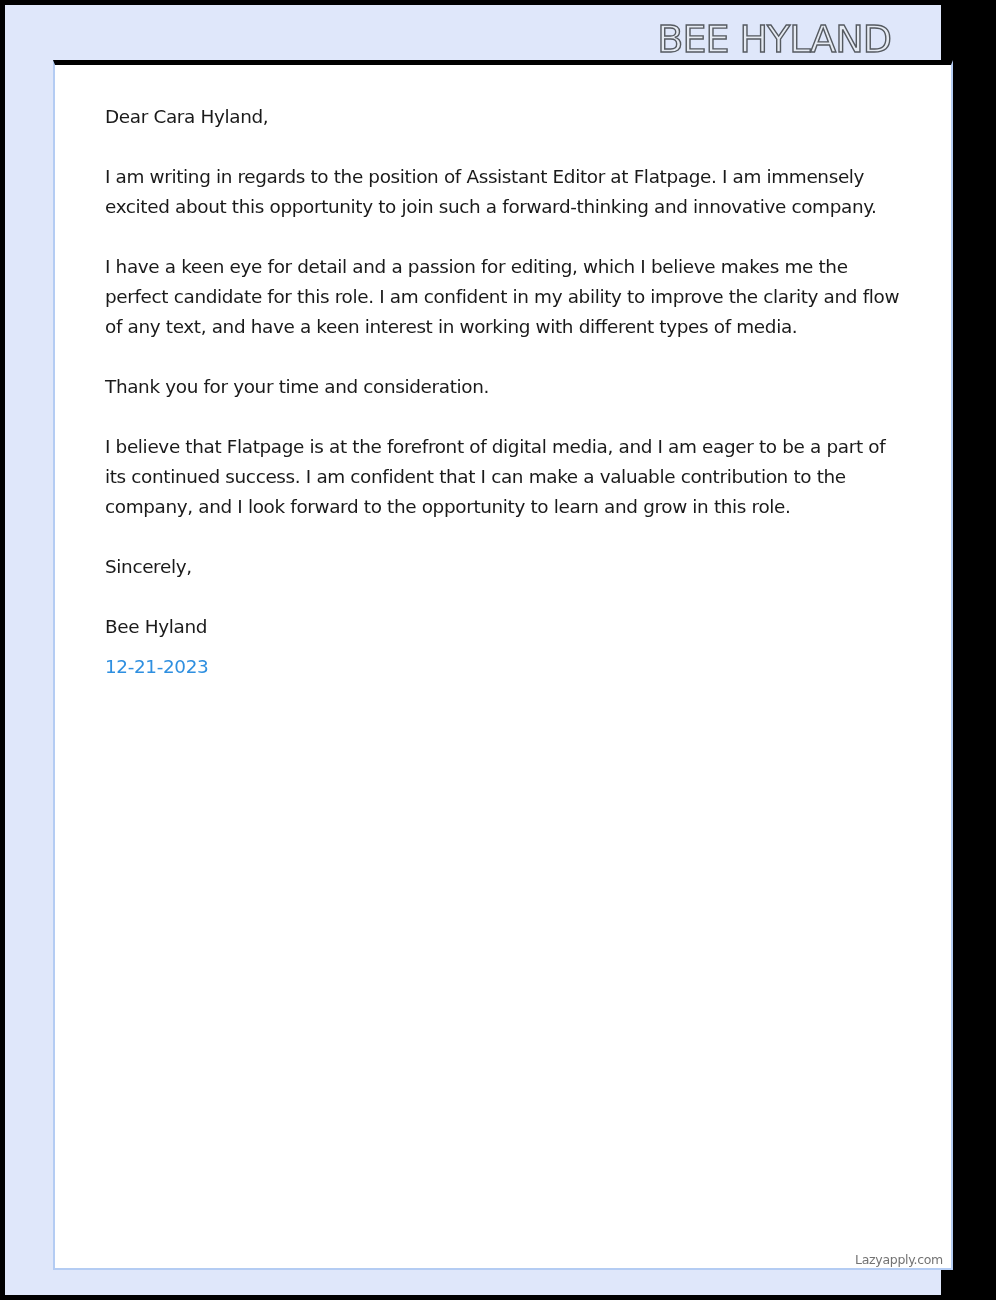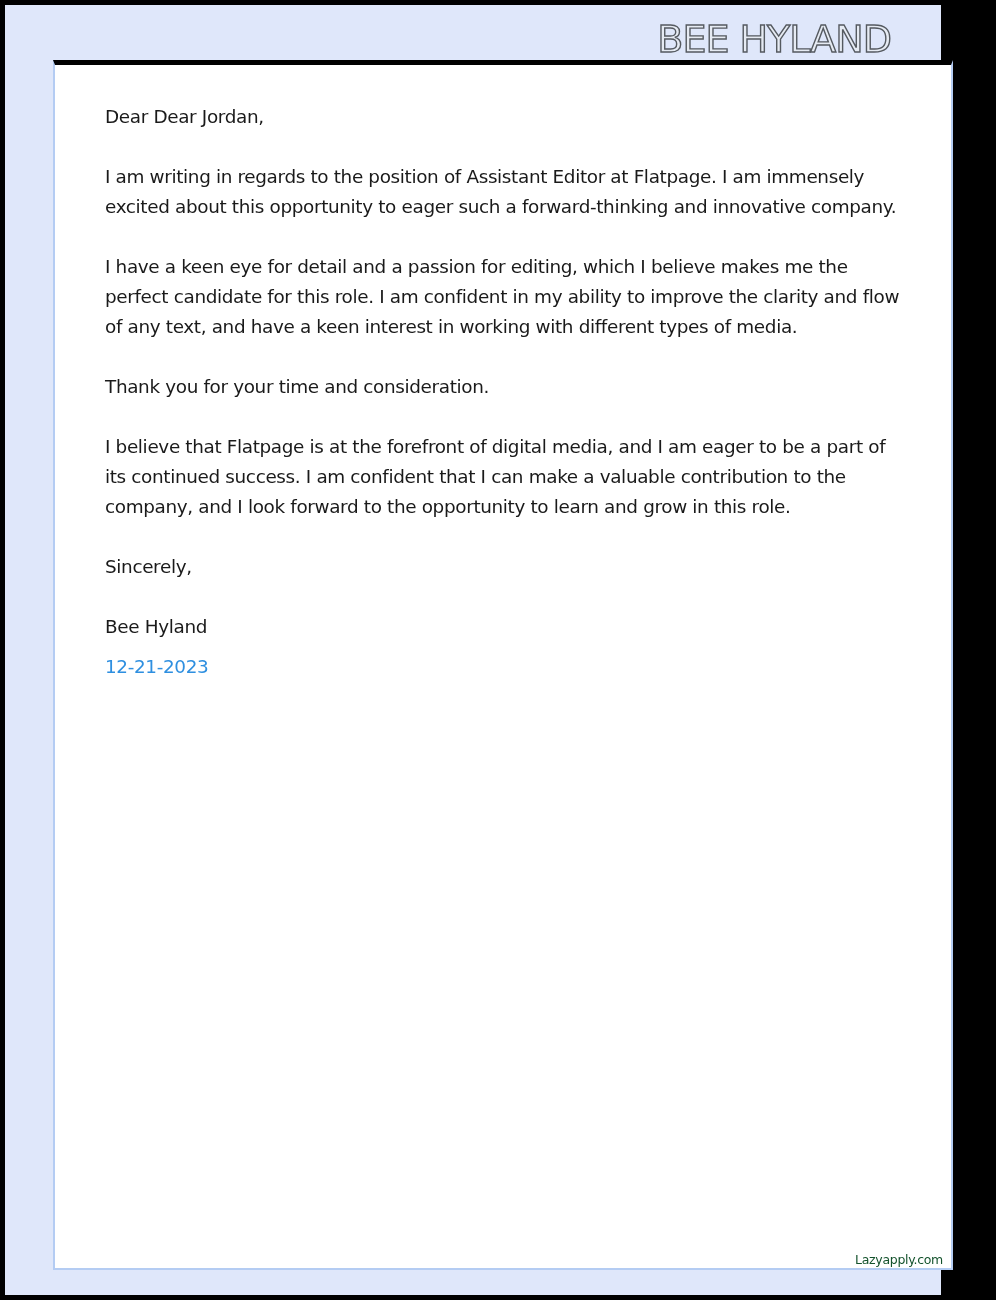--- a/index.html
+++ b/index.html
@@ -70,34 +70,34 @@
       color: #2e8fe0;
       margin: 0;
     }
     .footer {
       position: absolute;
       right: 8px;
       bottom: 0px;
       font-family: "DejaVu Sans", sans-serif;
       font-size: 12.5px;
       line-height: 16px;
-      color: #14532d;
+      color: #737373;
       letter-spacing: -0.3px;
     }
   </style>
 </head>
 <body>
 
 <div class="frame">
   <h1 class="heading">BEE HYLAND</h1>
 
   <div class="paper">
     <div class="letter">
-      <p>Dear Dear Jordan,</p>
-      <p>I am writing in regards to the position of Assistant Editor at Flatpage. I am immensely excited about this opportunity to eager such a forward-thinking and innovative company.</p>
+      <p>Dear Cara Hyland,</p>
+      <p>I am writing in regards to the position of Assistant Editor at Flatpage. I am immensely excited about this opportunity to join such a forward-thinking and innovative company.</p>
       <p>I have a keen eye for detail and a passion for editing, which I believe makes me the perfect candidate for this role. I am confident in my ability to improve the clarity and flow of any text, and have a keen interest in working with different types of media.</p>
       <p>Thank you for your time and consideration.</p>
       <p>I believe that Flatpage is at the forefront of digital media, and I am eager to be a part of its continued success. I am confident that I can make a valuable contribution to the company, and I look forward to the opportunity to learn and grow in this role.</p>
       <p>Sincerely,</p>
       <p class="signature">Bee Hyland</p>
       <p class="date">12-21-2023</p>
     </div>
     <div class="footer">Lazyapply.com</div>
   </div>
 </div>

